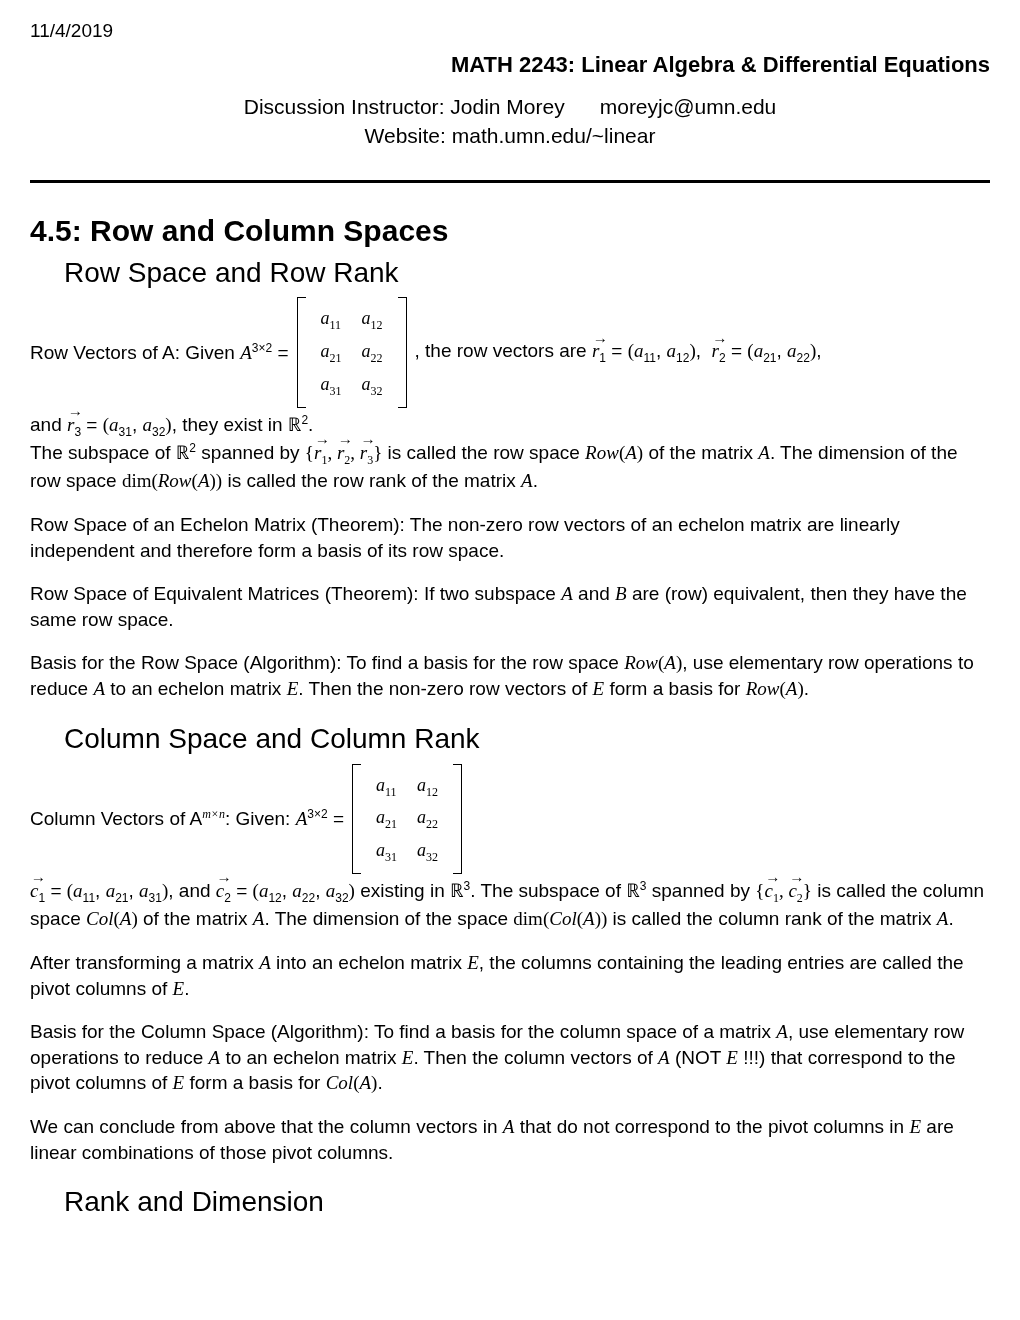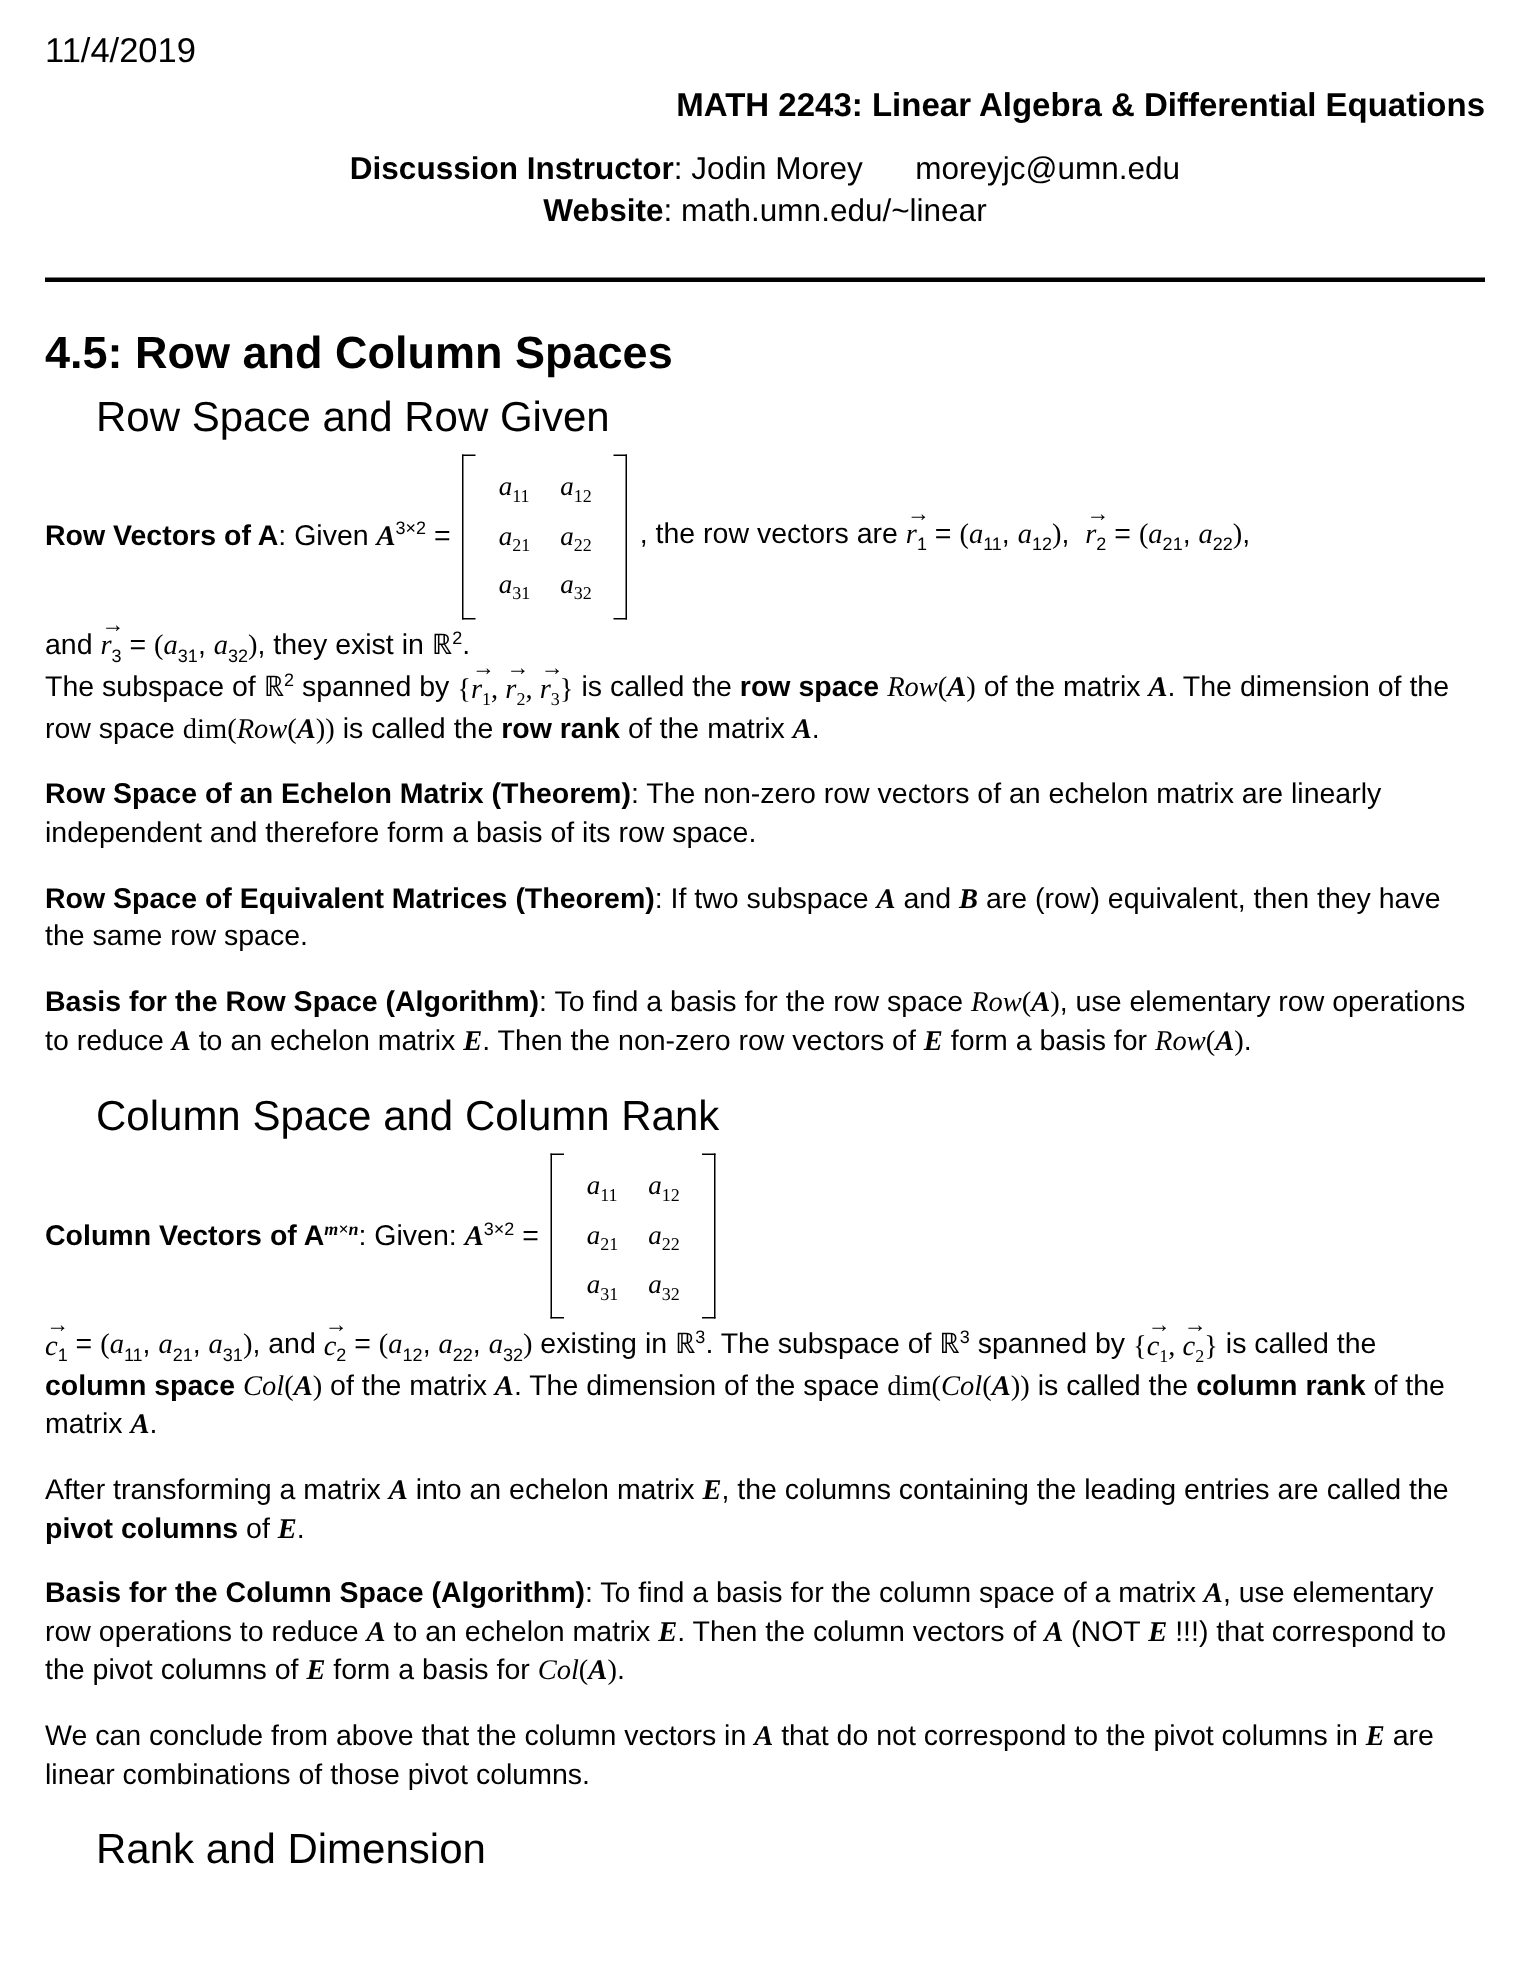--- a/index.html
+++ b/index.html
@@ -6,28 +6,28 @@
     font-family: Arial, Helvetica, sans-serif;
     width: 1020px;
     margin: 0;
     padding: 18px 30px;
     box-sizing: border-box;
     color: #000;
     background: #fff;
     font-size: 19px;
     line-height: 1.35;
   }
-  .date { font-size: 23px; }
+  .date { font-size: 19px; }
   .course-title { text-align: right; font-weight: bold; font-size: 22px; margin: 6px 0 14px; }
   .instructor-block { text-align: center; font-size: 21px; margin-bottom: 30px; }
   hr.thick { border: none; border-top: 3px solid #000; margin: 10px 0 28px; }
   h1.section-no { font-size: 30px; margin: 0; font-weight: bold; }
   h2.subsection { font-size: 28px; font-weight: normal; margin: 2px 0 6px 34px; }
   .para { margin: 0 0 18px 0; }
-  .bold { font-weight: bold; }
+  .bold { font-weight: normal; }
   .matrix {
     display: inline-block;
     vertical-align: middle;
     position: relative;
     padding: 6px 14px;
     margin: 0 8px;
   }
   .matrix table { border-collapse: collapse; }
   .matrix td { padding: 3px 10px; font-style: italic; font-family: 'Times New Roman', serif; font-size: 18px; }
   .matrix .sub { font-size: 12px; font-style: normal; }
@@ -74,21 +74,21 @@
   <span>math.umn.edu/~linear</span>
 </div>
 
 <hr class="thick">
 
 <h1 class="section-no">
   <span>4.5:</span>
   <span>Row and Column Spaces</span>
 </h1>
 
-<h2 class="subsection">Row Space and Row Given</h2>
+<h2 class="subsection">Row Space and Row Rank</h2>
 
 <div class="para row-flex">
   <span><span class="bold">Row Vectors of A</span><span>: Given </span><span class="math bold">A</span><span class="sup">3×2</span> = </span>
   <span class="matrix">
     <table>
       <tbody>
           <tr>
             <td><span>a</span><span class="sub">11</span></td>
             <td><span>a</span><span class="sub">12</span></td>
           </tr>

